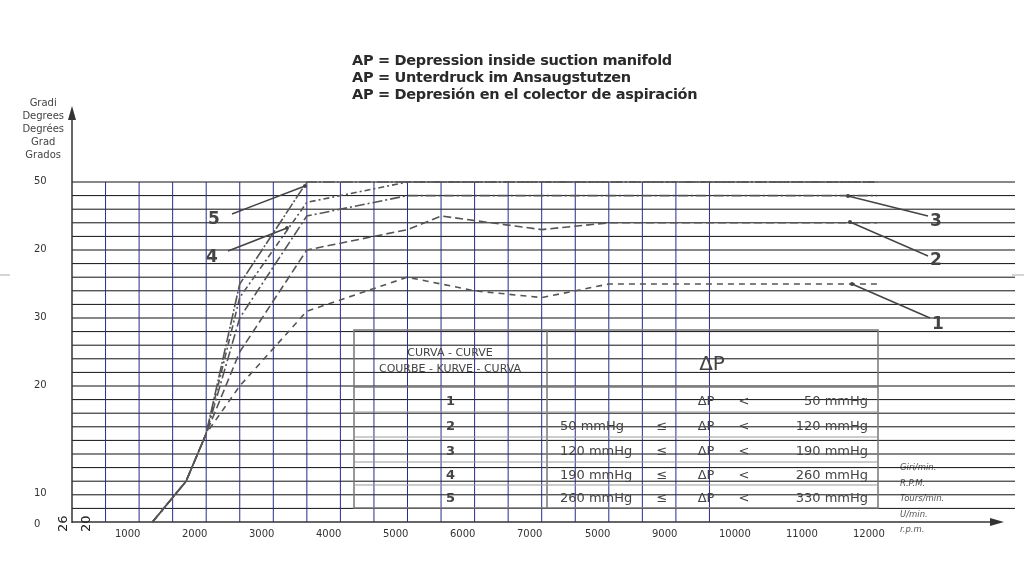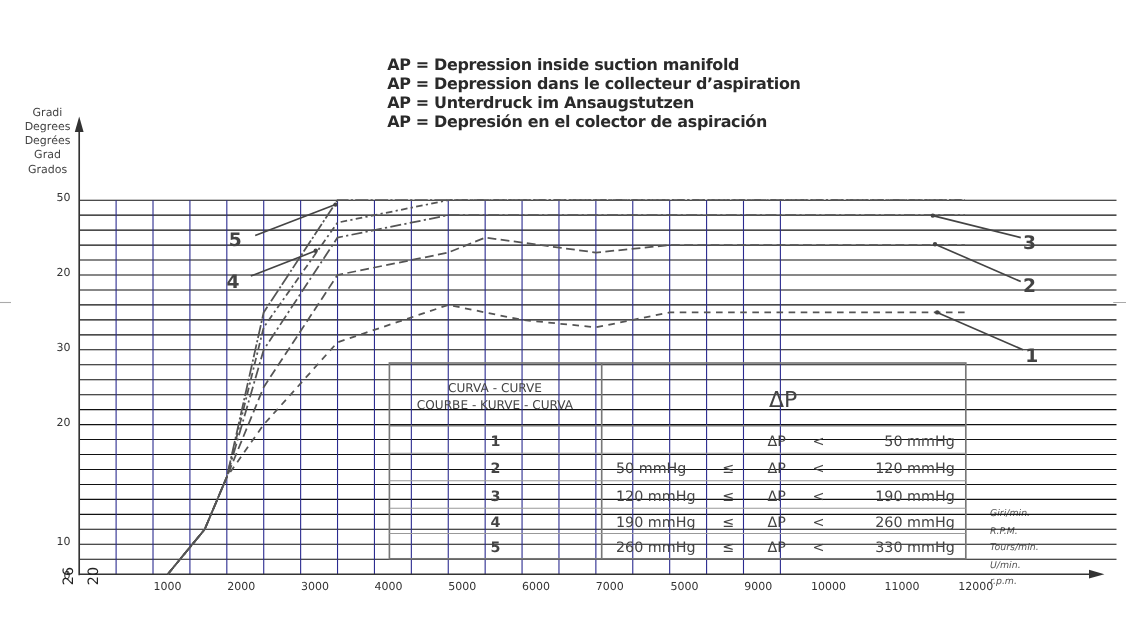--- a/index.html
+++ b/index.html
@@ -1,32 +1,31 @@
 <!DOCTYPE html>
 <html><head>
 <meta charset="utf-8">
 <style>
   html,body{margin:0;padding:0;background:#ffffff;}
   body{width:1024px;height:575px;position:relative;overflow:hidden;font-family:"DejaVu Sans",sans-serif;}
   .legend-block{position:absolute;left:352px;top:52px;font-family:"DejaVu Sans",sans-serif;font-weight:bold;font-size:14.5px;line-height:17px;color:#2a2a2a;letter-spacing:-0.3px;}
   .legend-block div{white-space:nowrap;}
   .ylabel{position:absolute;right:calc(1024px - 64px);text-align:center;font-size:10px;line-height:13px;color:#444;top:96px;}
-  .ytick{position:absolute;font-size:10px;color:#333;text-align:right;width:30px;}
-  .xtick{position:absolute;top:528px;font-size:10px;color:#333;width:50px;text-align:right;}
+  .ytick{position:absolute;font-size:10px;color:#333;text-align:left;width:30px;}
+  .xtick{position:absolute;top:528px;font-size:10px;color:#333;width:50px;text-align:left;}
   .unit{position:absolute;left:900px;width:105px;text-align:left;font-size:8.5px;line-height:15.5px;color:#555;font-style:italic;top:424px;margin-top:36px;}
   svg{position:absolute;left:0;top:0;}
   .tbl-text{font-family:"DejaVu Sans",sans-serif;fill:#444;}
   .axis-stray{position:absolute;left:54px;top:502px;font-size:13px;color:#222;transform:rotate(-90deg);transform-origin:left top;}
 </style>
 </head>
 <body>
 
 <div class="legend-block">
   <div>AP = Depression inside suction manifold</div>
-  <div>AP = Depression dans le collecteur d’aspiration</div>
   <div>AP = Unterdruck im Ansaugstutzen</div>
   <div>AP = Depresión en el colector de aspiración</div>
 </div>
 
 <div class="ylabel">
   <div>Gradi</div>
   <div>Degrees</div>
   <div>Degrées</div>
   <div>Grad</div>
   <div>Grados</div>

